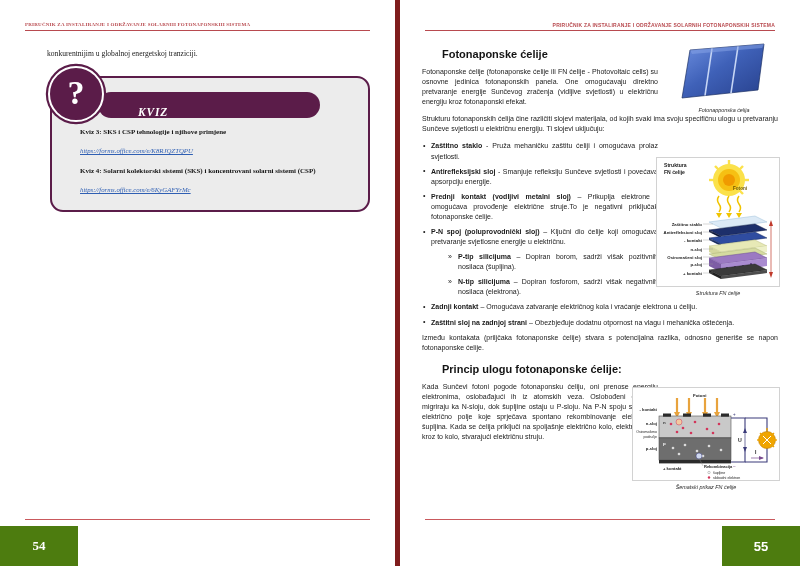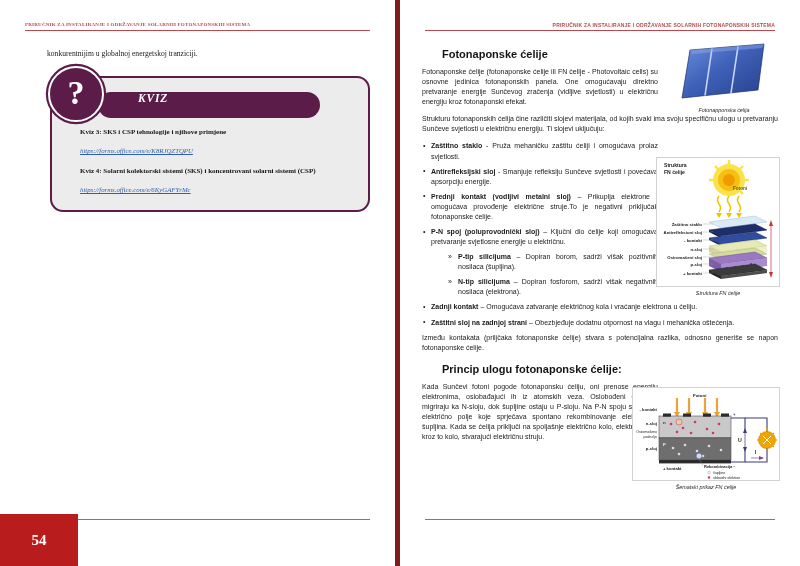--- a/index.html
+++ b/index.html
@@ -25,43 +25,43 @@
   .page.left  .runhead { left: 25px; }
   .page.left  .runrule { left: 25px; right: 25px; }
   .page.right .runhead { right: 25px; }
   .page.right .runrule { left: 25px; right: 25px; }
 
   
   .footrule { position: absolute; bottom: 46px; height: 1.3px; background: #c9595d; }
   .page.left  .footrule { left: 25px; right: 25px; }
   .page.right .footrule { left: 25px; right: 25px; }
   .pagenum {
-    position: absolute; bottom: 0; width: 78px; height: 52px;
-    background: #b91c1c; color: #ffffff;
-    font-size: 15px; font-weight: 700;
+    position: absolute; bottom: 0; width: 78px; height: 40px;
+    background: #4d7c0f; color: #ffffff;
+    font-size: 13px; font-weight: 700;
     display: flex; align-items: center; justify-content: center;
   }
   .page.left  .pagenum { left: 0; }
   .page.right .pagenum { right: 0; }
 
   
   .lead {
     position: absolute; left: 47px; top: 48px; width: 320px;
     font-size: 7.6px; color: #1a1a1a; line-height: 1.45;
   }
 
   
   .quizcard {
     position: absolute; left: 50px; top: 76px; width: 320px; height: 136px;
     background: #ececec; border: 2.4px solid #5b1c49; border-radius: 13px;
   }
   .quizbar {
     position: absolute; left: 46px; top: 14px; width: 222px; height: 26px;
     background: #5b1c49; border-radius: 13px;
-    display: flex; align-items: flex-start;
+    display: flex; align-items: flex-end;
   }
   .quizbar span {
     color: #ffffff; font-size: 11.5px; font-weight: 700;
     font-style: italic; letter-spacing: .8px; margin-left: 40px;
   }
   .quizbadge {
     position: absolute; left: -4px; top: -12px; width: 56px; height: 56px;
     border-radius: 50%; background: #5b1c49; border: 2.6px solid #ffffff;
     box-shadow: 0 0 0 2.2px #5b1c49;
     display: flex; align-items: center; justify-content: center;
@@ -425,15 +425,16 @@
             <line x1="141" y1="45" x2="139" y2="47"></line>
             <line x1="127" y1="45" x2="129" y2="47"></line>
             <line x1="141" y1="59" x2="139" y2="57"></line>
           </g>
         </svg>
       </div>
       <div class="figcap">Šematski prikaz FN ćelije</div>
     </div>
 
     <div class="footrule"></div>
+    <div class="pagenum">55</div>
   </div>
 
 </div>
 
 </body></html>

